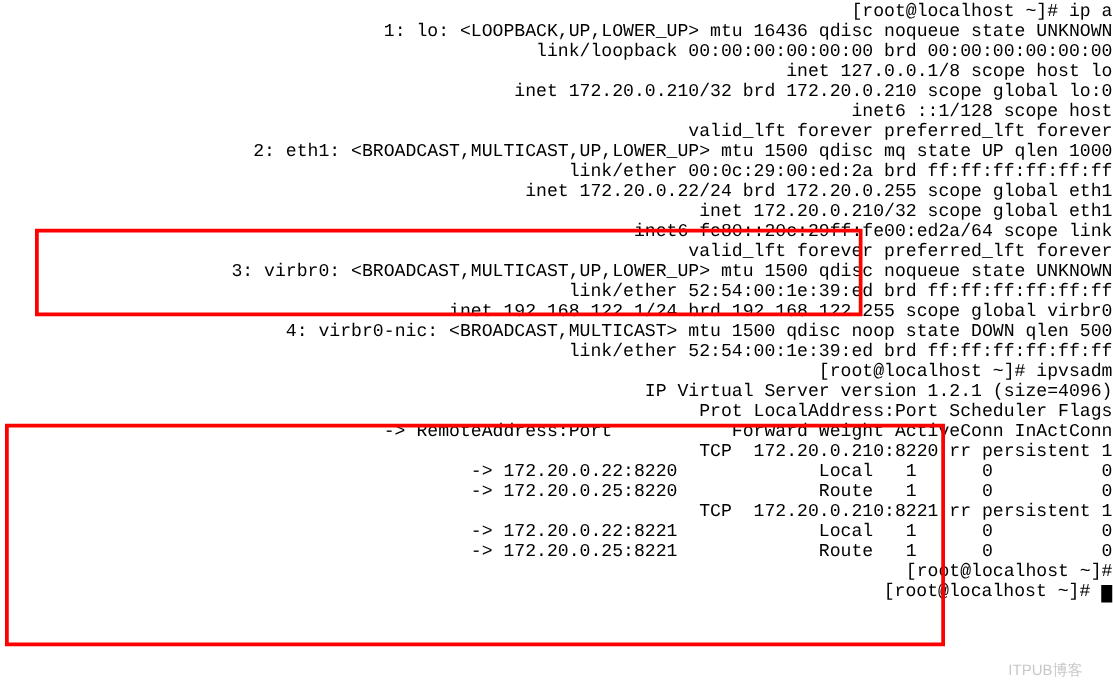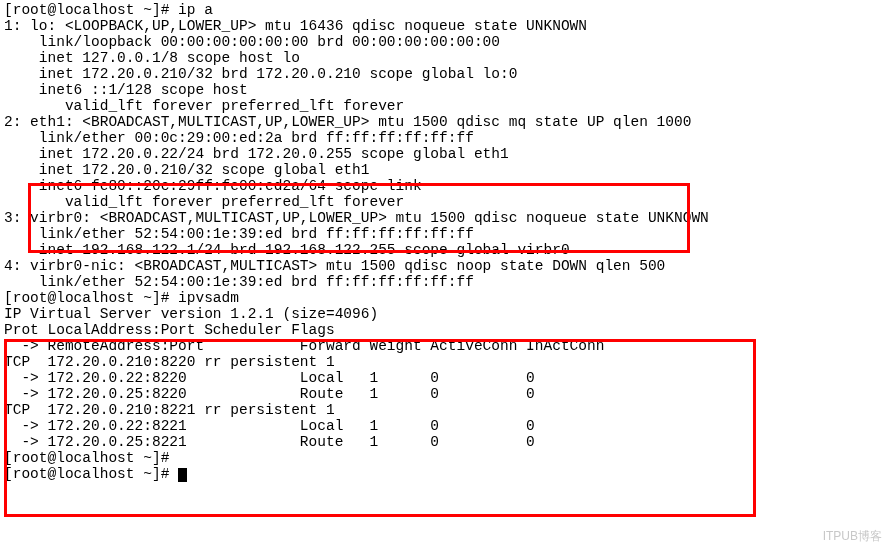--- a/index.html
+++ b/index.html
@@ -12,37 +12,38 @@
     position: relative;
   }
   pre.term {
     font-family: "Courier New", Courier, monospace;
     font-size: 14.5px;
     line-height: 16px;
     white-space: pre;
     margin: 0;
     padding: 2px 0 0 4px;
     color: #000;
+    text-align: right;
   }
   .cursor {
     display: inline-block;
     width: 9px;
     height: 14px;
     background: #000;
     vertical-align: text-bottom;
   }
   .redbox {
     position: absolute;
     border: 3px solid #ff0000;
     box-sizing: border-box;
     pointer-events: none;
   }
   .watermark {
     position: absolute;
-    right: 8px;
+    right: 24px;
     bottom: 4px;
     font-family: Arial, sans-serif;
     font-size: 12px;
     color: #c8c8c8;
   }
 </style>
 </head>
 <body>
 
 <pre class="term"><span>[root@localhost ~]# </span><span>ip a</span>

